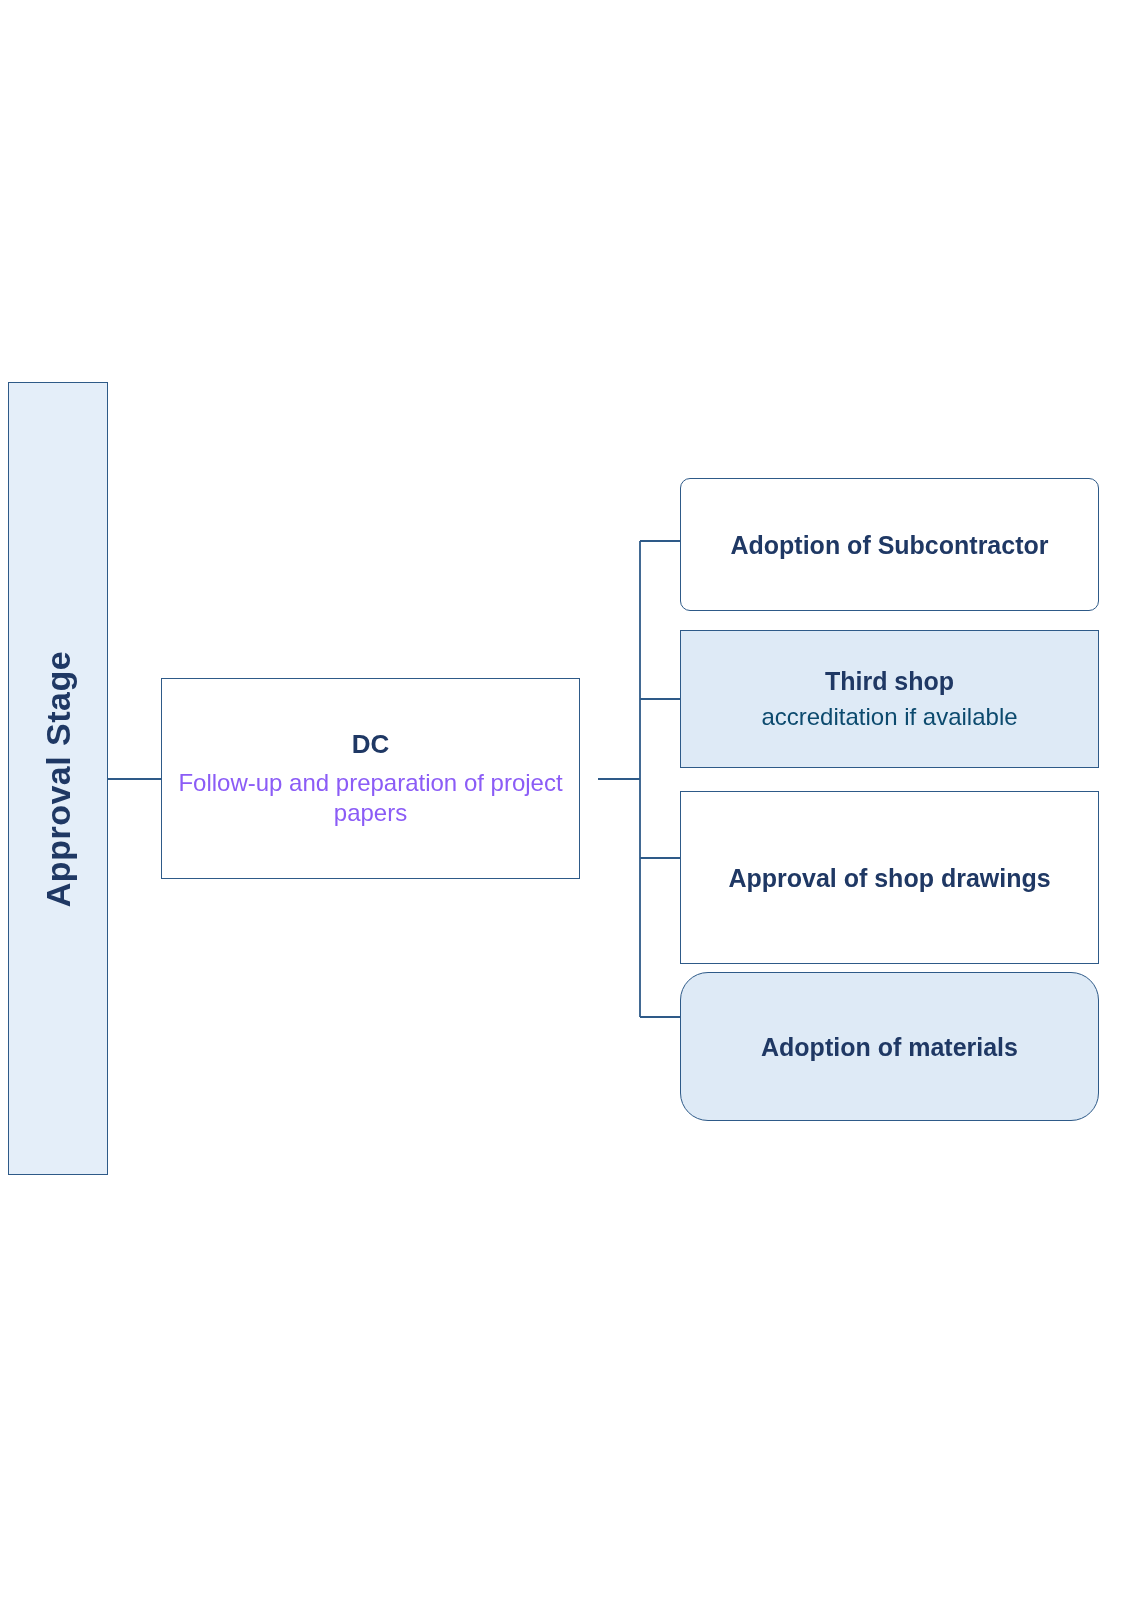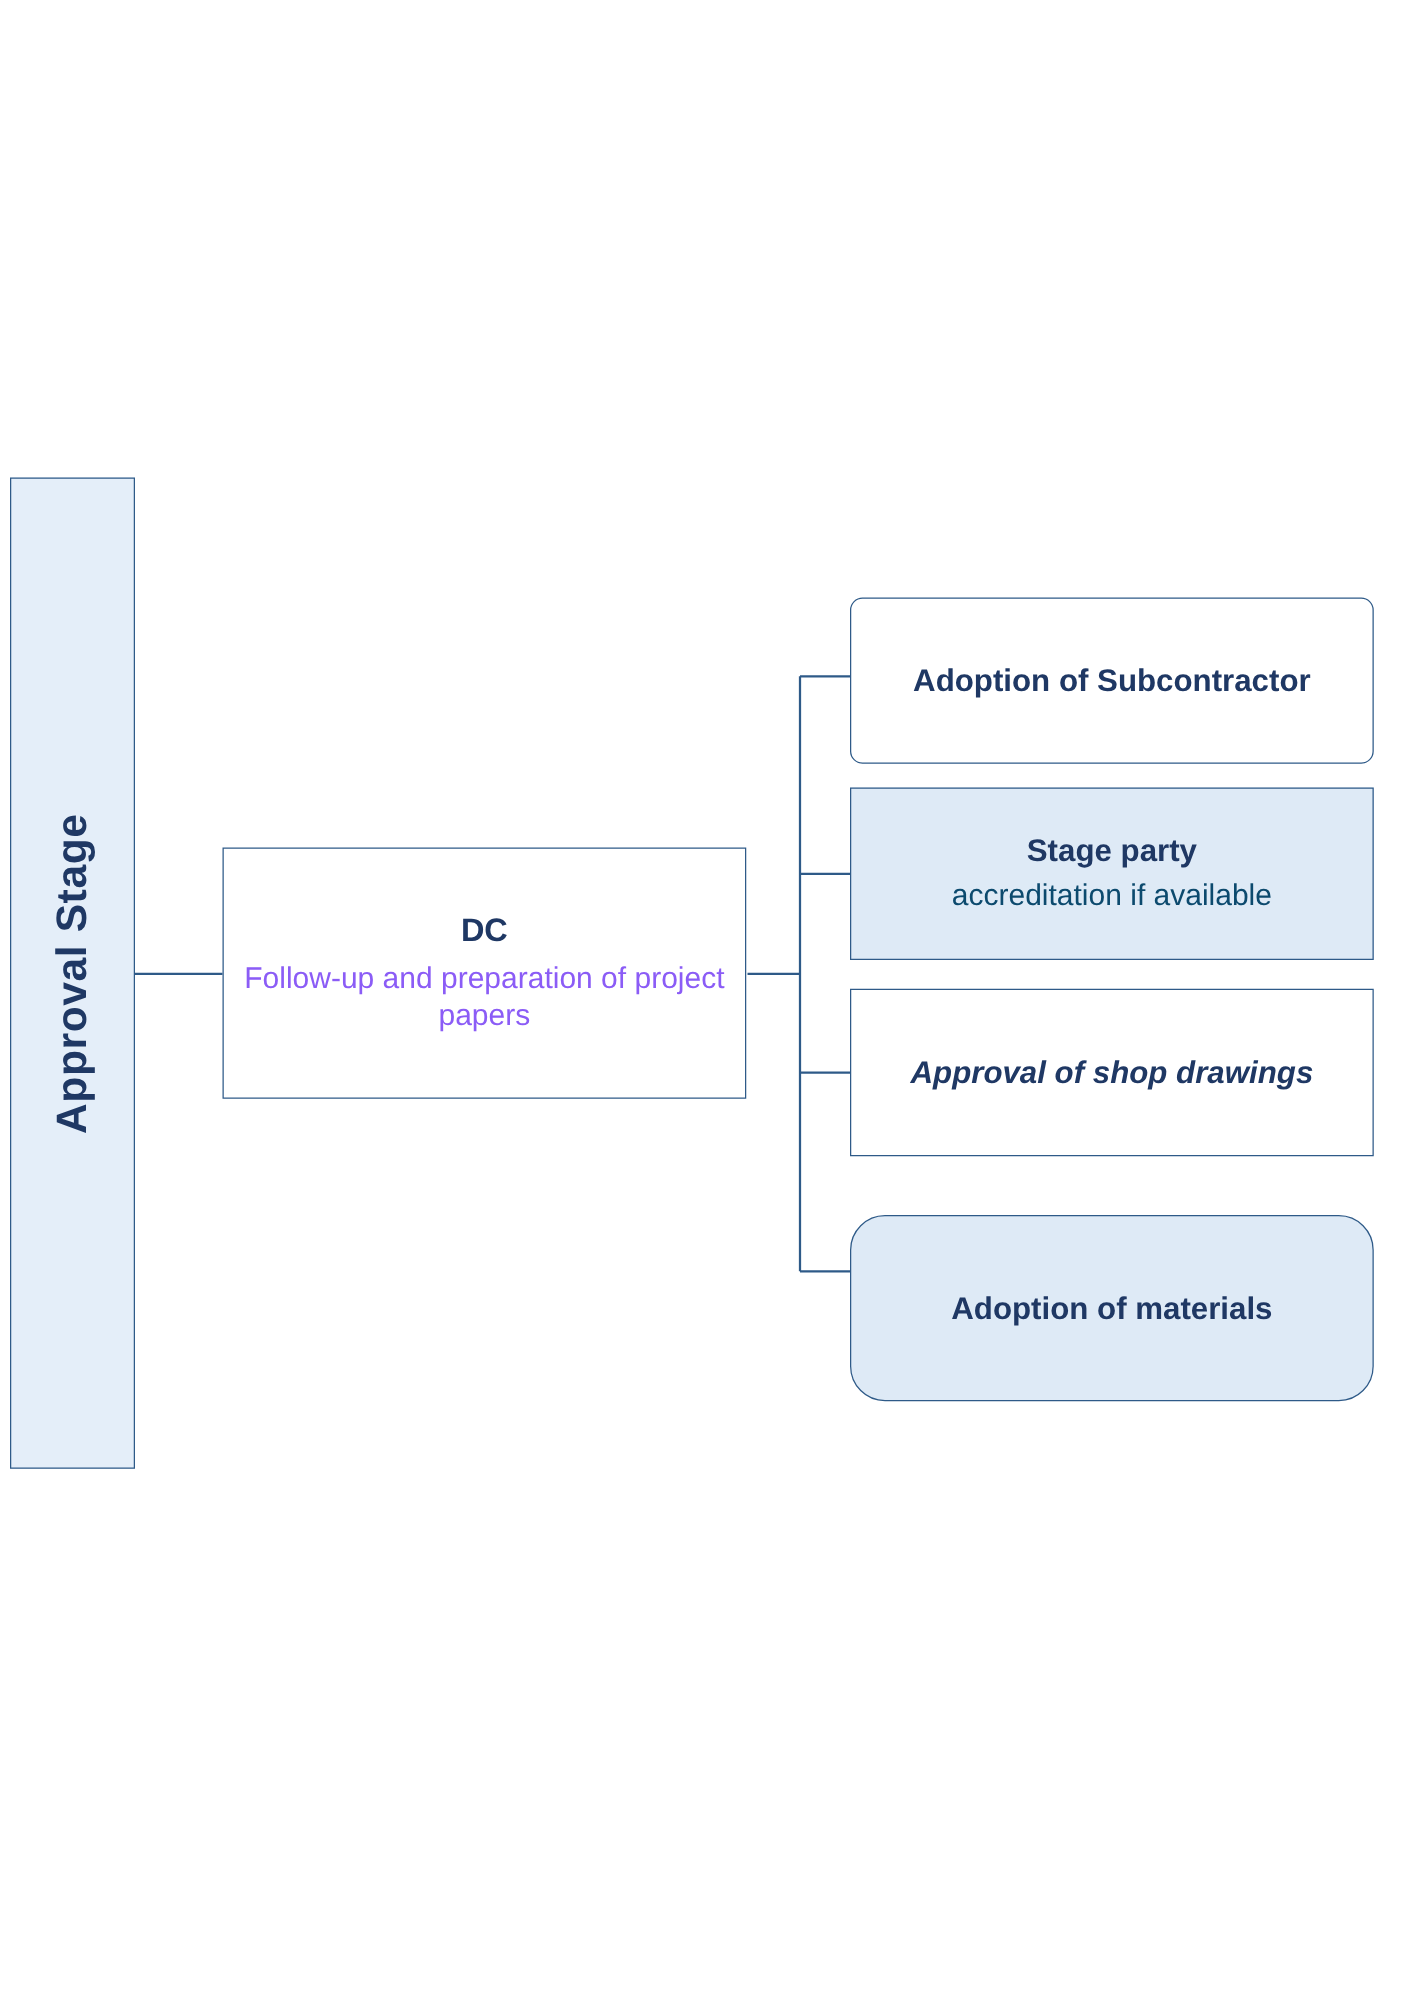--- a/index.html
+++ b/index.html
@@ -44,21 +44,21 @@
     white-space: nowrap;
     font-size: 34px;
     font-weight: bold;
     color: #1F3864;
     letter-spacing: 0.5px;
   }
 
   
   .node-main {
     position: absolute;
-    left: 178px;
+    left: 161px;
     top: 678px;
     width: 419px;
     height: 201px;
     background: #FFFFFF;
     border: 1.5px solid #2E5A88;
     box-sizing: border-box;
     display: flex;
     flex-direction: column;
     align-items: center;
     justify-content: center;
@@ -104,21 +104,21 @@
   .leaf-sub {
     font-size: 24px;
     font-weight: normal;
     color: #0c4a6e;
     line-height: 1.25;
     margin-top: 6px;
   }
 
   .leaf-1 { top: 478px;  height: 133px; border-radius: 10px; }
   .leaf-2 { top: 630px;  height: 138px; }
-  .leaf-3 { top: 791px;  height: 134px; font-style: italic; }
+  .leaf-3 { top: 791px;  height: 173px; }
   .leaf-4 { top: 972px;  height: 149px; border-radius: 28px; }
 
   
   svg.connectors {
     position: absolute;
     left: 0;
     top: 0;
     width: 1131px;
     height: 1600px;
     pointer-events: none;
@@ -150,21 +150,21 @@
   <div class="node-main">
     <div class="node-main-title">DC</div>
     <div class="node-main-sub">Follow-up and preparation of project papers</div>
   </div>
 
   <div class="leaf white leaf-1">
     <div class="leaf-title">Adoption of Subcontractor</div>
   </div>
 
   <div class="leaf tinted leaf-2">
-    <div class="leaf-title">Stage party</div>
+    <div class="leaf-title">Third shop</div>
     <div class="leaf-sub">accreditation if available</div>
   </div>
 
   <div class="leaf white leaf-3">
     <div class="leaf-title">Approval of shop drawings</div>
   </div>
 
   <div class="leaf tinted leaf-4">
     <div class="leaf-title">Adoption of materials</div>
   </div>

